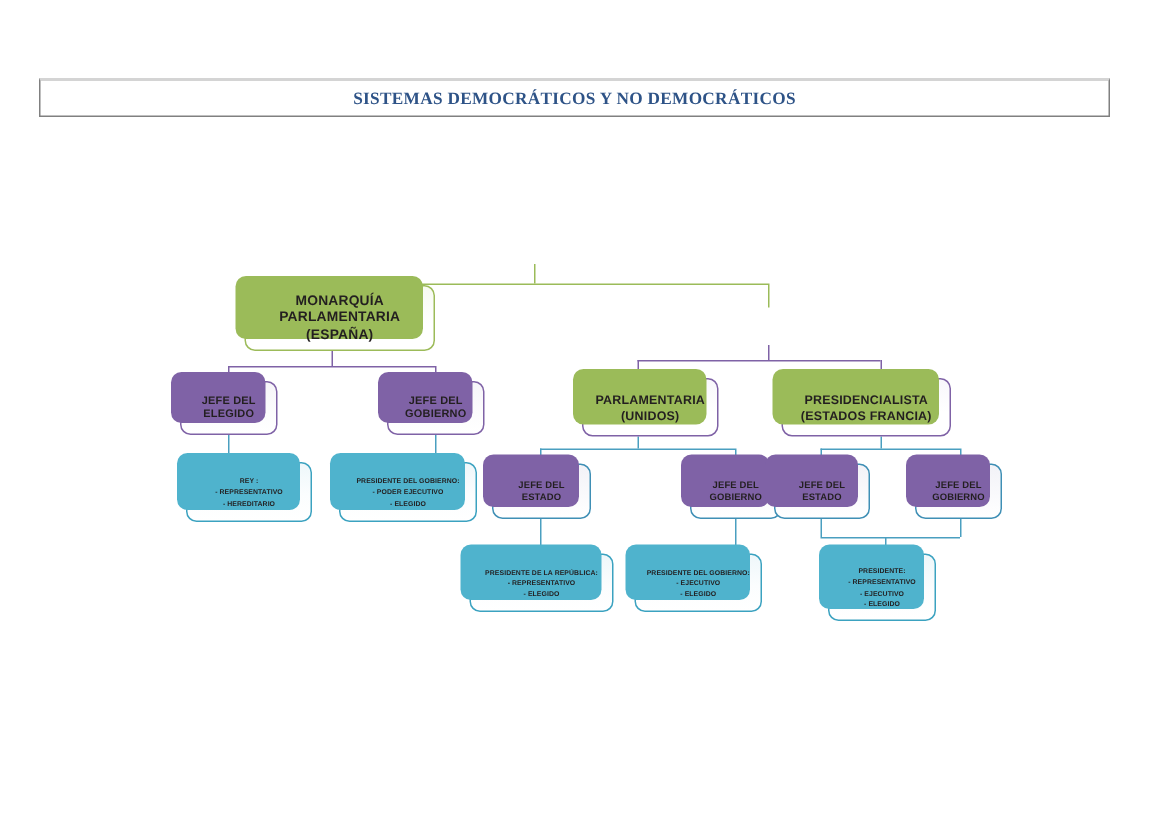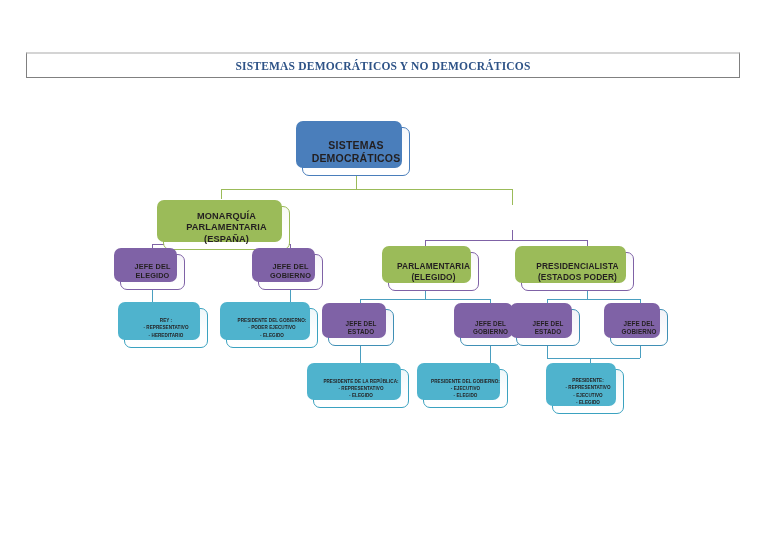--- a/index.html
+++ b/index.html
@@ -86,21 +86,20 @@
   .n-root .lines div {
     font-size: 10.5px;
     font-weight: bold;
     letter-spacing: 0.2px;
   }
 
   
   .n-green {
     border: 1.3px solid #9cbb59;
     background: linear-gradient(180deg,#f7faf1 0%, #ffffff 60%, #ffffff 100%);
-    margin-top: 16px;
   }
   .n-green .shadow { background: #9bbb59; }
   .n-green .lines div {
     font-size: 9.2px;
     font-weight: bold;
     letter-spacing: 0.15px;
   }
 
   
   .n-purple {
@@ -201,27 +200,20 @@
   <div class="conn v c-teal" style="left:587px; top:291px; height:8px;"></div>
   <div class="conn h c-teal" style="left:547px; top:299px; width:93px;"></div>
   <div class="conn v c-teal" style="left:547px; top:299px; height:10px;"></div>
   <div class="conn v c-teal" style="left:640px; top:299px; height:10px;"></div>
 
   <div class="conn v c-teal" style="left:547px; top:346px; height:12px;"></div>
   <div class="conn v c-teal" style="left:640px; top:346px; height:12px;"></div>
   <div class="conn h c-teal" style="left:547px; top:358px; width:93px;"></div>
   <div class="conn v c-teal" style="left:590px; top:358px; height:11px;"></div>
 
-  <div class="node n-root" style="left:302px; top:127px; width:108px; height:49px;">
-    <div class="shadow"></div>
-    <div class="lines">
-      <div>SISTEMAS</div>
-      <div>DEMOCRÁTICOS</div>
-    </div>
-  </div>
 
   <div class="node n-green" style="left:163px; top:190px; width:127px; height:44px;">
     <div class="shadow"></div>
     <div class="lines">
       <div>MONARQUÍA</div>
       <div>PARLAMENTARIA</div>
       <div>(ESPAÑA)</div>
     </div>
   </div>
 
@@ -257,29 +249,29 @@
       <div>PRESIDENTE DEL GOBIERNO:</div>
       <div>- PODER EJECUTIVO</div>
       <div>- ELEGIDO</div>
     </div>
   </div>
 
   <div class="node n-purple-green" style="left:388px; top:252px; width:91px; height:39px;">
     <div class="shadow"></div>
     <div class="lines">
       <div>PARLAMENTARIA</div>
-      <div>(ELEGIDO)</div>
+      <div>(UNIDOS)</div>
     </div>
   </div>
 
   <div class="node n-purple-green" style="left:521px; top:252px; width:113px; height:39px;">
     <div class="shadow"></div>
     <div class="lines">
       <div>PRESIDENCIALISTA</div>
-      <div>(ESTADOS PODER)</div>
+      <div>(ESTADOS FRANCIA)</div>
     </div>
   </div>
 
   <div class="node n-blue-purple" style="left:328px; top:309px; width:66px; height:37px;">
     <div class="shadow"></div>
     <div class="lines">
       <div>JEFE DEL ESTADO</div>
     </div>
   </div>
 

